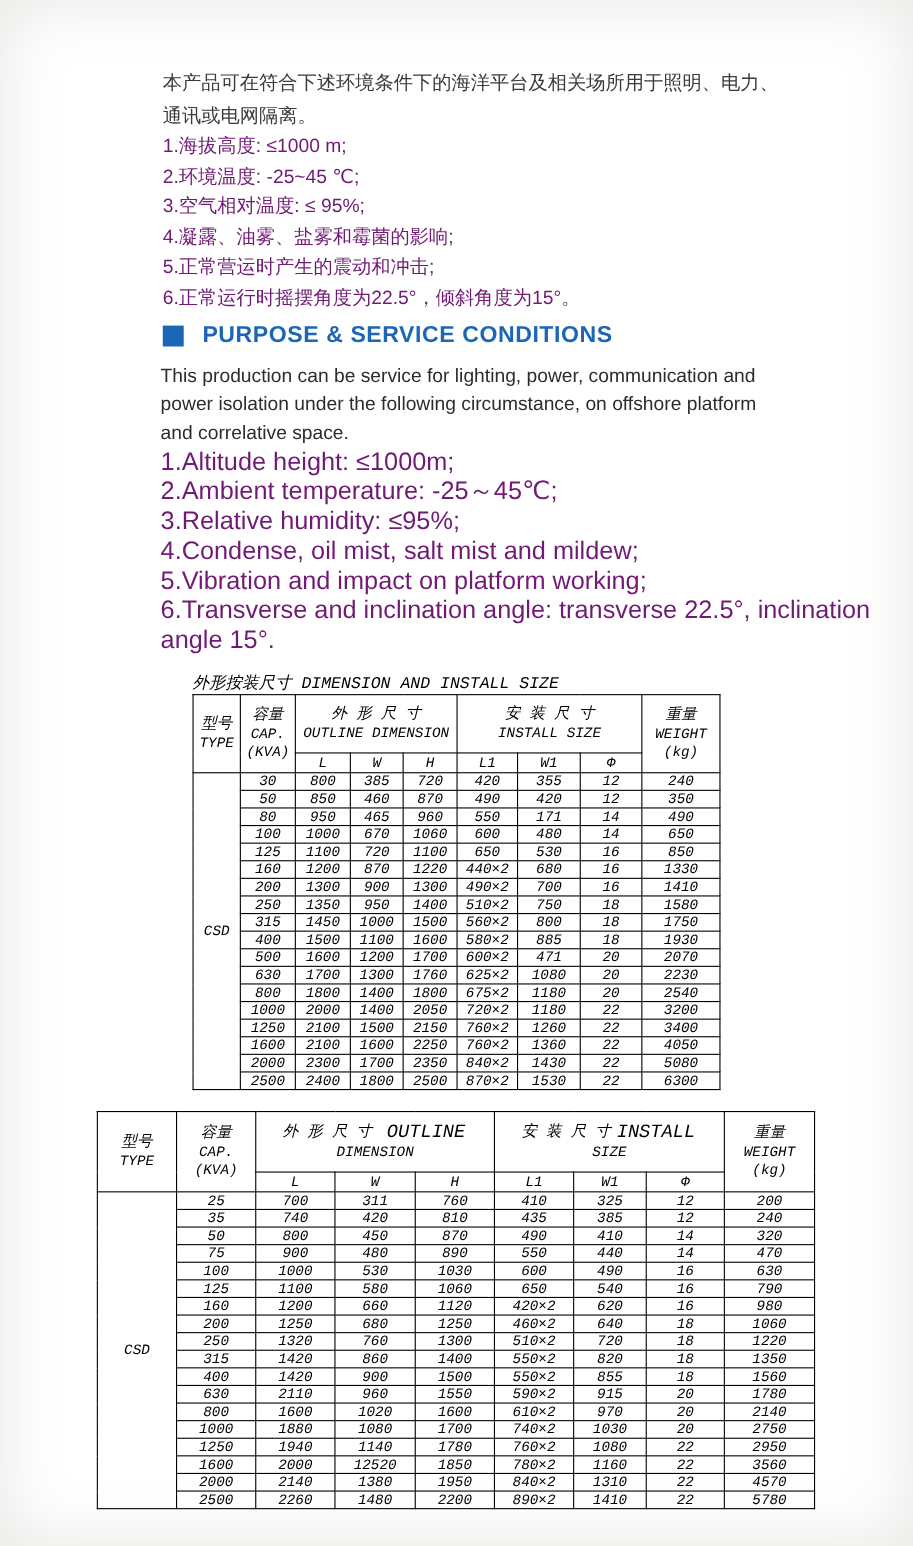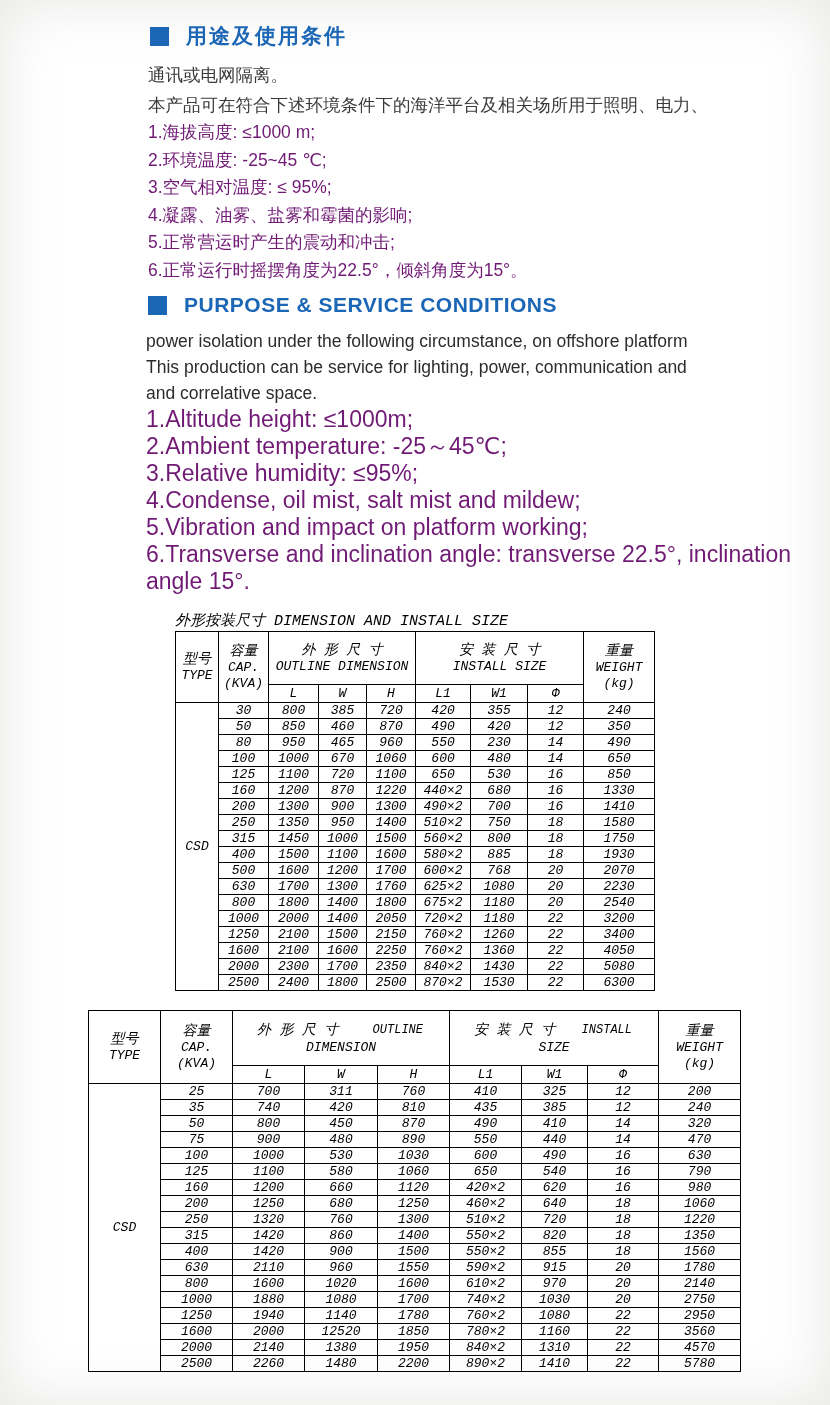--- a/index.html
+++ b/index.html
@@ -41,53 +41,49 @@
     font-weight:normal; overflow:hidden; white-space:nowrap; }
   .t1 td { height:15px; font-size:13px; }
   .t2 td { height:16px; font-size:13px; }
   .t1 tr.main-h th { height:53px; }
   .t2 tr.main-h th { height:55px; }
   tr.sub-h th { height:18px; font-size:13px; }
   .hcn { font-size:14px; display:block; line-height:18px; }
   .hen { font-size:13px; display:block; line-height:16px; }
   .h-split .line1 { display:flex; justify-content:space-between;
     padding:0 26px 0 24px; font-size:14px; line-height:19px; }
-  .h-split .line1 .en { font-size:12px; }
+  .h-split .line1 .en { font-size:17px; }
   .h-split .line2 { font-size:13px; line-height:16px; text-align:center; }
   .type-cell { font-size:13px; }
 </style>
 </head>
 <body>
 
 <div class="page">
 
-  <div class="sec-header cn-header">
-    <span class="sq"></span>
-    <span class="sec-title">用途及使用条件</span>
-  </div>
   <div class="cn-intro">
+    <div>本产品可在符合下述环境条件下的海洋平台及相关场所用于照明、电力、</div>
     <div>通讯或电网隔离。</div>
-    <div>本产品可在符合下述环境条件下的海洋平台及相关场所用于照明、电力、</div>
   </div>
   <div class="cn-list">
     <div>1.海拔高度: ≤1000 m;</div>
     <div>2.环境温度: -25~45 ℃;</div>
     <div>3.空气相对温度: ≤ 95%;</div>
     <div>4.凝露、油雾、盐雾和霉菌的影响;</div>
     <div>5.正常营运时产生的震动和冲击;</div>
     <div>6.正常运行时摇摆角度为22.5°，倾斜角度为15°。</div>
   </div>
 
   <div class="sec-header en-header">
     <span class="sq"></span>
     <span class="sec-title">PURPOSE &amp; SERVICE CONDITIONS</span>
   </div>
   <div class="en-intro">
+    <div>This production can be service for lighting, power, communication and</div>
     <div>power isolation under the following circumstance, on offshore platform</div>
-    <div>This production can be service for lighting, power, communication and</div>
     <div>and correlative space.</div>
   </div>
   <div class="en-list">
     <div>1.Altitude height: ≤1000m;</div>
     <div>2.Ambient temperature: -25～45℃;</div>
     <div>3.Relative humidity: ≤95%;</div>
     <div>4.Condense, oil mist, salt mist and mildew;</div>
     <div>5.Vibration and impact on platform working;</div>
     <div>6.Transverse and inclination angle: transverse 22.5°, inclination angle 15°.</div>
   </div>
@@ -161,21 +157,21 @@
             <td>420</td>
             <td>12</td>
             <td>350</td>
           </tr>
           <tr>
             <td>80</td>
             <td>950</td>
             <td>465</td>
             <td>960</td>
             <td>550</td>
-            <td>230</td>
+            <td>171</td>
             <td>14</td>
             <td>490</td>
           </tr>
           <tr>
             <td>100</td>
             <td>1000</td>
             <td>670</td>
             <td>1060</td>
             <td>600</td>
             <td>480</td>
@@ -241,21 +237,21 @@
             <td>885</td>
             <td>18</td>
             <td>1930</td>
           </tr>
           <tr>
             <td>500</td>
             <td>1600</td>
             <td>1200</td>
             <td>1700</td>
             <td>600×2</td>
-            <td>768</td>
+            <td>471</td>
             <td>20</td>
             <td>2070</td>
           </tr>
           <tr>
             <td>630</td>
             <td>1700</td>
             <td>1300</td>
             <td>1760</td>
             <td>625×2</td>
             <td>1080</td>

